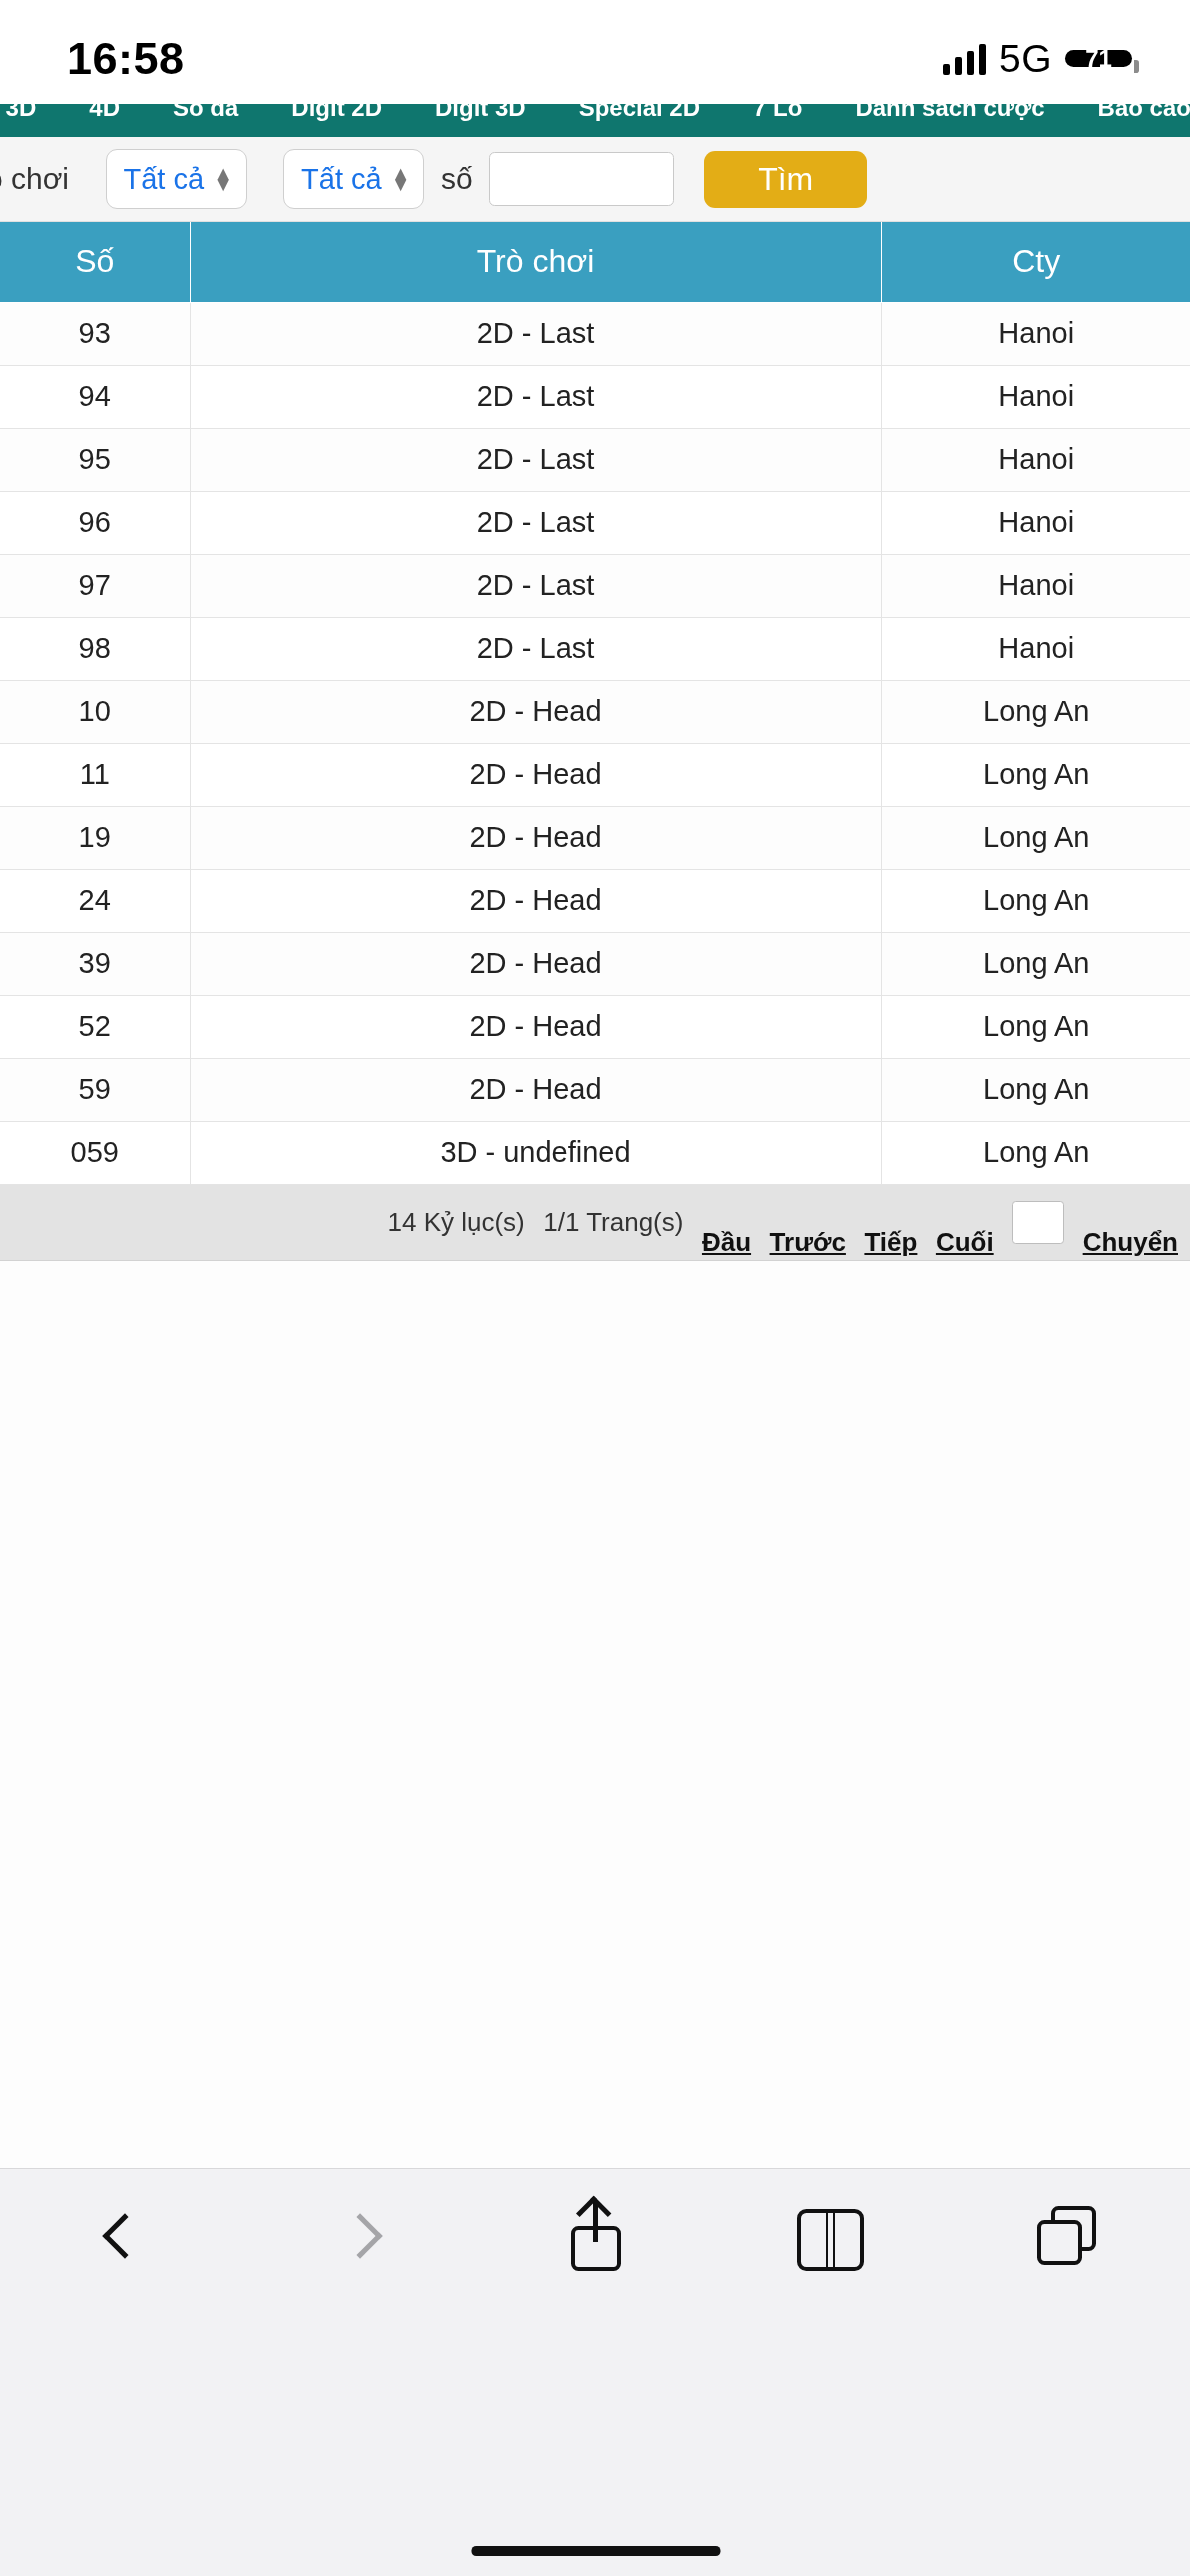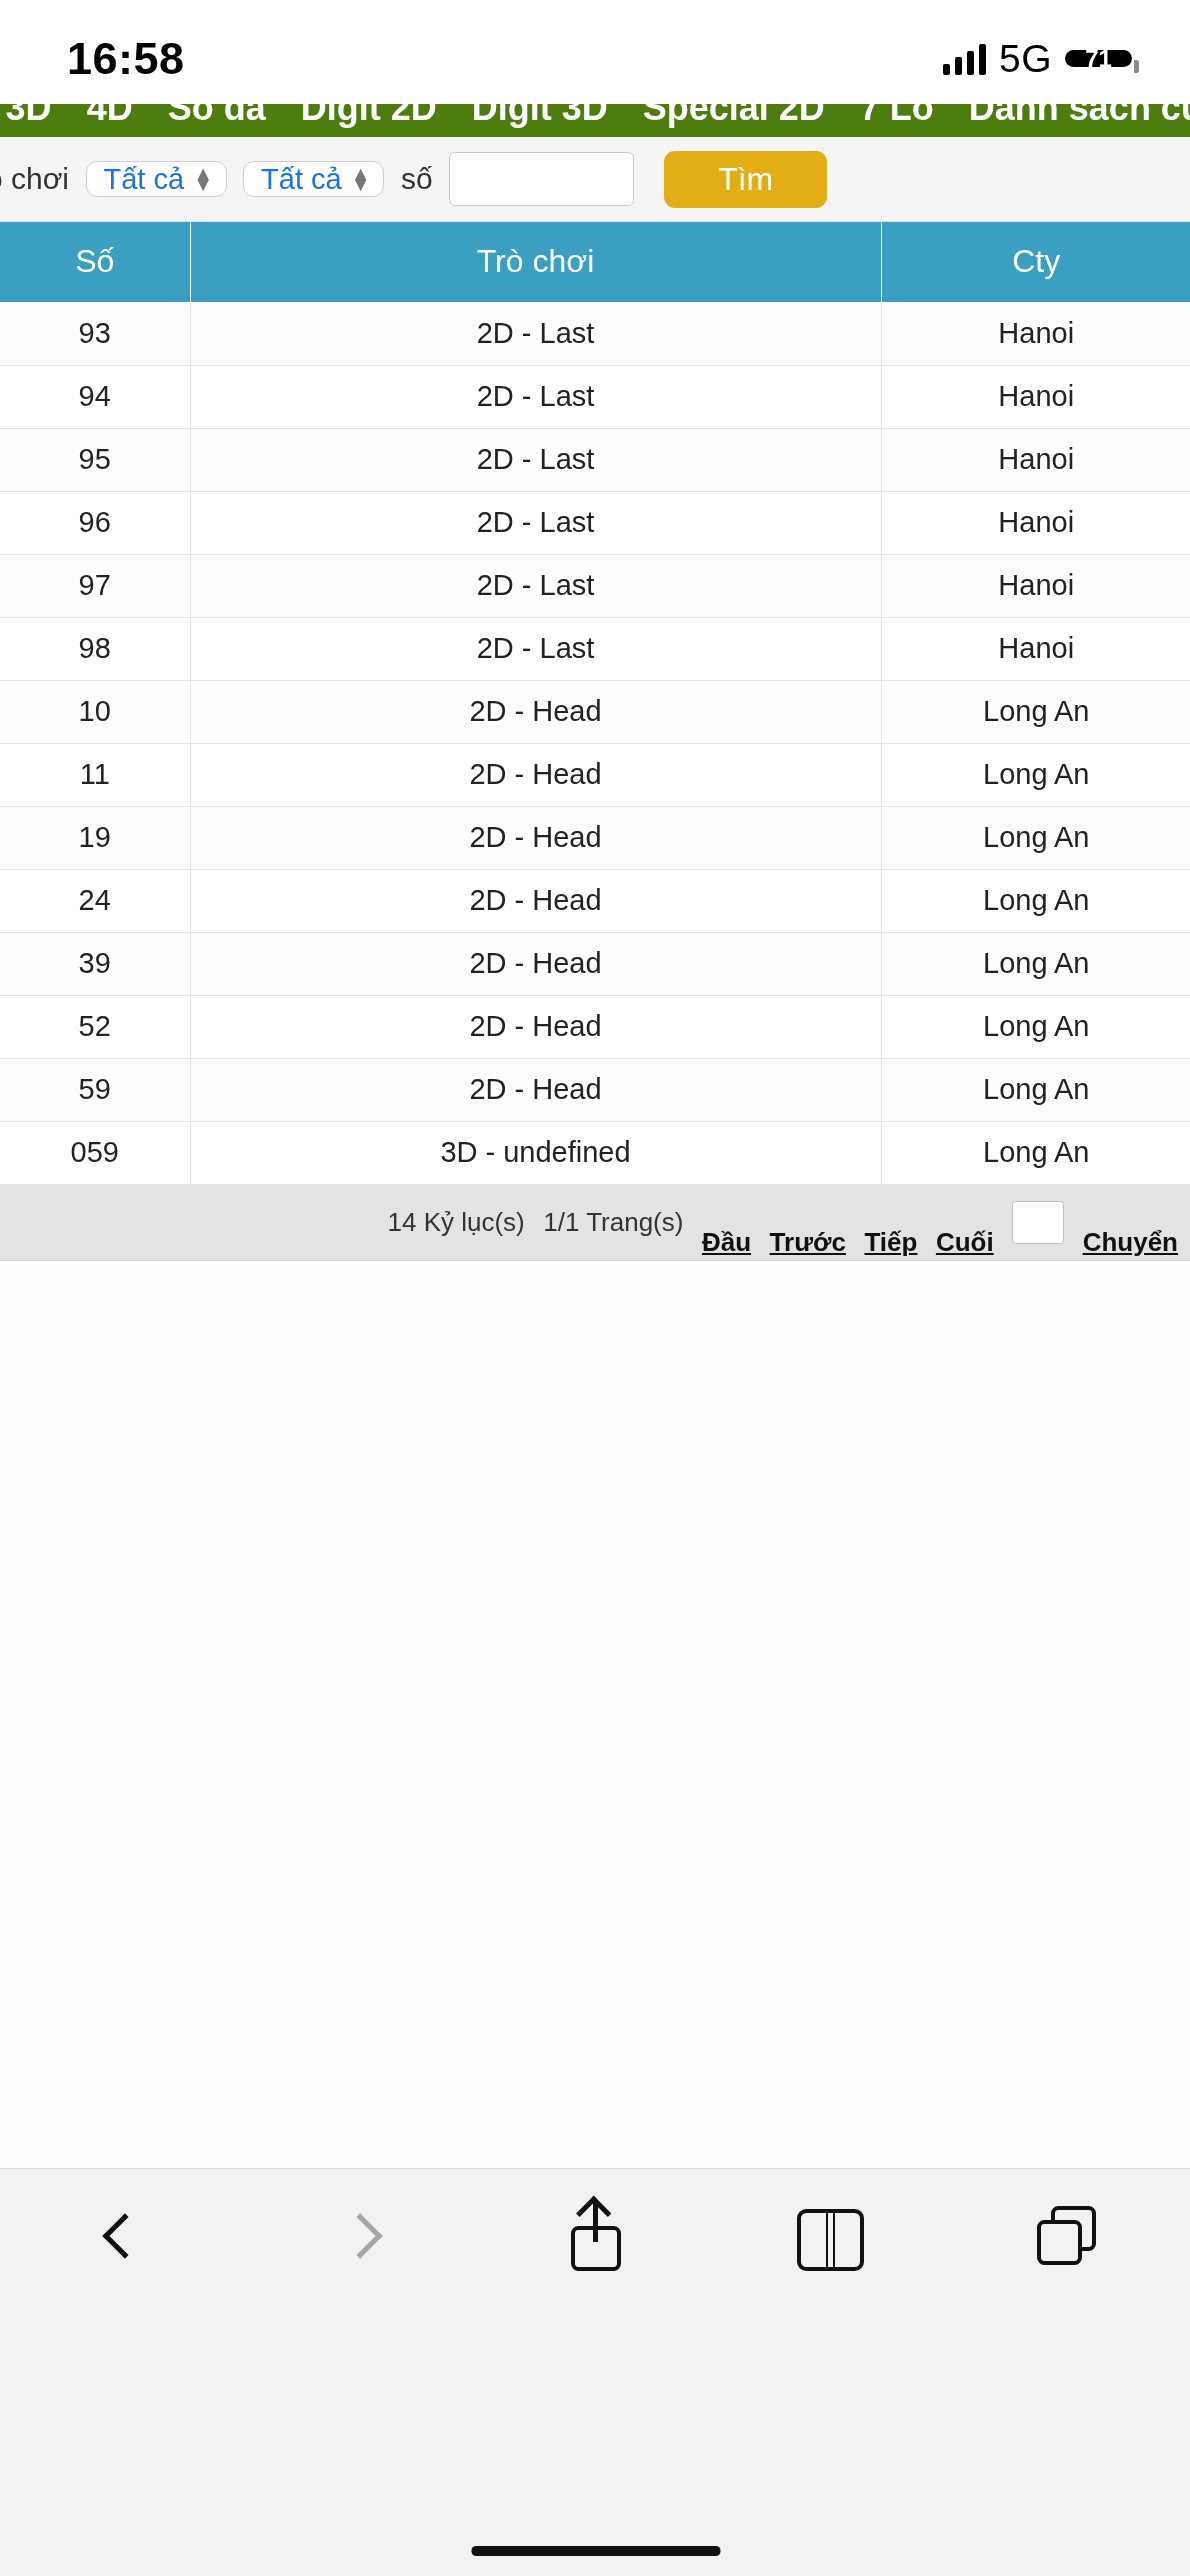--- a/index.html
+++ b/index.html
@@ -51,28 +51,28 @@
     width: 5.6px; height: 13px; border-radius: 0 2.8px 2.8px 0;
     background: rgba(0,0,0,0.45);
   }
   .battery .pct { color: #fff; font-size: 24px; font-weight: 700; letter-spacing: 0px; }
 
   
   .page { position: relative; width: 1191px; background: #fff; }
 
   .navbar {
     height: 33px;
-    background: #4d7c0f;
+    background: #0f766e;
     color: #fff;
     display: flex;
     align-items: flex-start;
     gap: 35px;
     padding-left: 5.6px;
     overflow: hidden;
-    font-size: 36px;
+    font-size: 24px;
     font-weight: 700;
     white-space: nowrap;
     justify-content: space-between;
   }
   .navbar span { display: block; line-height: 33px; margin-top: -13px; }
 
   .filterbar {
     background: #f5f5f5;
     border-bottom: 0.9px solid #e0e0e0;
     height: 85px;
@@ -84,29 +84,30 @@
   }
   .filter-label {
     font-size: 30px;
     color: #333;
     margin-left: -24px;
   }
   .select-pill {
     background: #fff;
     border: 0.9px solid #cfcfcf;
     border-radius: 11px;
-    height: 36px;
+    height: 60px;
     min-width: 141px;
     display: flex;
     align-items: center;
     justify-content: space-between;
     padding: 0 13px 0 16.7px;
     font-size: 29px;
     color: #1a73e8;
     gap: 9.3px;
+    margin-left: 20px;
   }
   .select-pill .chev { display: flex; flex-direction: column; line-height: 0.55; font-size: 19.5px; color: #777; }
   .so-label { font-size: 30px; color: #333; }
   .num-input {
     background: #fff;
     border: 0.9px solid #c9c9c9;
     border-radius: 5.6px;
     width: 185px;
     height: 54px;
   }

